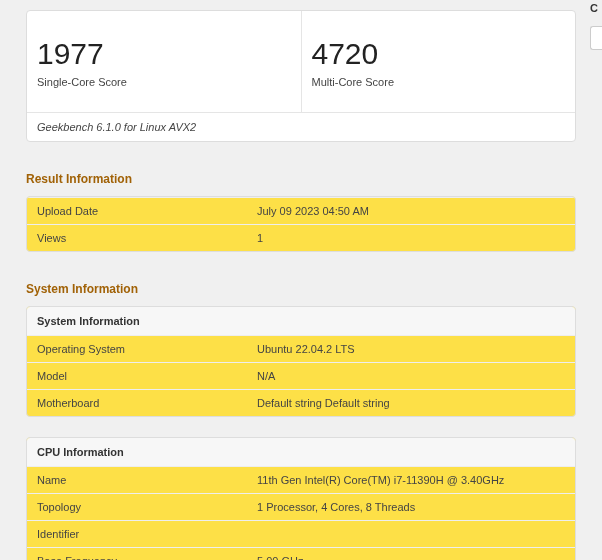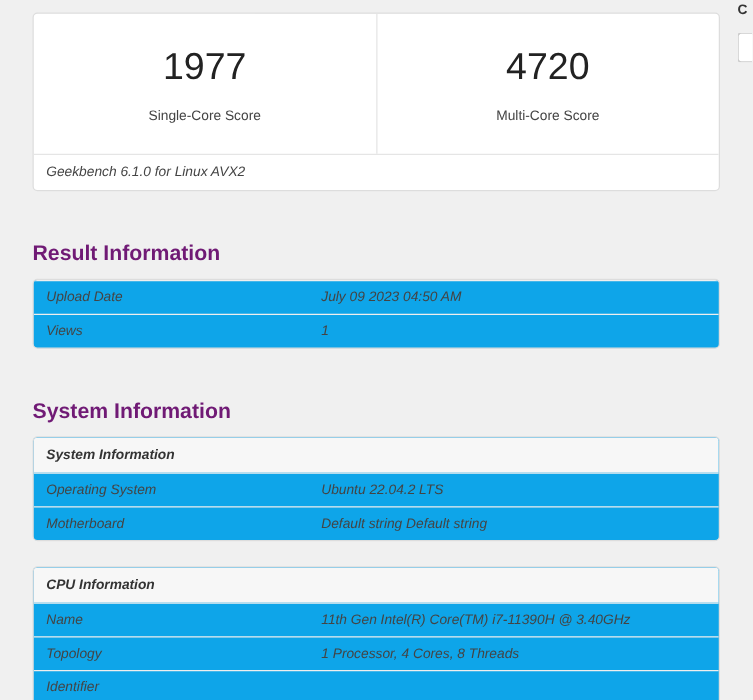--- a/index.html
+++ b/index.html
@@ -23,57 +23,55 @@
       border: 1px solid #ddd;
       border-radius: 4px;
       margin-top: 10px;
       overflow: hidden;
     }
     .scores-row {
       display: flex;
     }
     .score-cell {
       flex: 1;
-      text-align: center;
       padding: 26px 10px 24px;
     }
     .score-cell + .score-cell {
       border-left: 1px solid #e5e5e5;
     }
     .score-value {
       font-size: 30px;
       font-weight: 400;
       color: #222;
     }
     .score-label {
       font-size: 11px;
       color: #444;
-      margin-top: 16px;
+      margin-top: 5px;
     }
     .footer-row {
       border-top: 1px solid #e5e5e5;
       padding: 8px 10px;
       font-size: 11px;
       color: #444;
       font-style: italic;
     }
     .section-title {
-      font-size: 17px;
+      font-size: 12px;
       font-weight: 700;
-      color: #701a75;
-      margin-top: 40px;
+      color: #a16207;
+      margin-top: 30px;
       margin-bottom: 10px;
     }
     .info-table {
-      background: #0ea5e9;
+      background: #fde047;
       border: 1px solid #ddd;
       border-radius: 4px;
       overflow: hidden;
       font-size: 11px;
-      font-style: italic;
     }
     .table-header {
       background: #f7f7f7;
       padding: 8px 10px;
       font-weight: 700;
       font-size: 11px;
       color: #333;
     }
     .table-row {
       display: flex;
@@ -148,20 +146,24 @@
   </div>
 
   <div class="section-title">System Information</div>
   <div class="info-table">
     <div class="table-header">System Information</div>
     <div class="table-row">
       <div class="table-label">Operating System</div>
       <div class="table-value">Ubuntu 22.04.2 LTS</div>
     </div>
     <div class="table-row">
+      <div class="table-label">Model</div>
+      <div class="table-value">N/A</div>
+    </div>
+    <div class="table-row">
       <div class="table-label">Motherboard</div>
       <div class="table-value">Default string Default string</div>
     </div>
   </div>
 
   <div style="height:20px"></div>
   <div class="info-table">
     <div class="table-header">CPU Information</div>
     <div class="table-row">
       <div class="table-label">Name</div>

